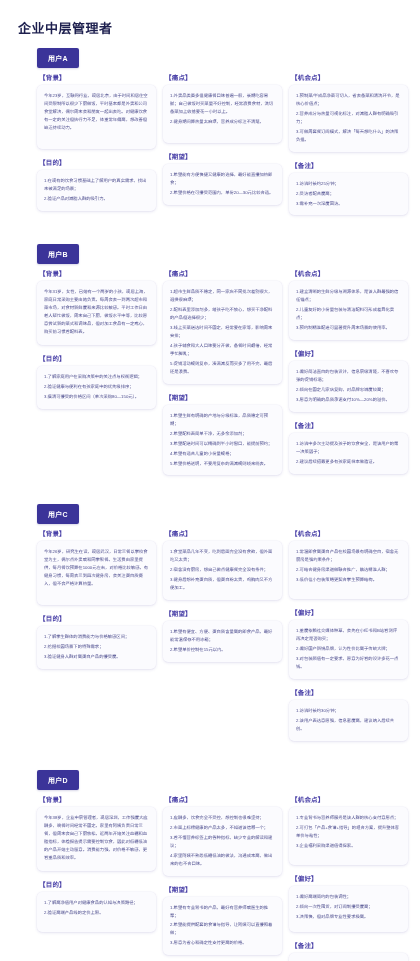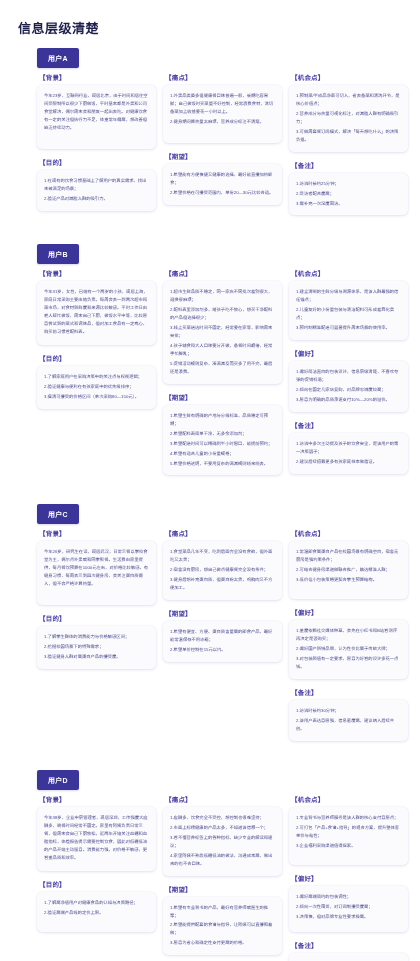--- a/index.html
+++ b/index.html
@@ -89,21 +89,21 @@
   .h-hope { min-height:40px; }
   .h-opp  { min-height:58px; }
   .h-pref { min-height:46px; }
   .h-note { min-height:36px; }
 </style>
 </head>
 <body>
 
 <div class="page">
 
-  <h1 class="page-title">信息层级清楚</h1>
+  <h1 class="page-title">企业中层管理者</h1>
 
   <div id="users-root">
   <div class="user-block">
     <div class="user-badge">用户A</div>
     <div class="cols">
 
       <div class="col">
         <div class="section">
           <div class="section-title">【背景】</div>
           <div class="card h-bg">

